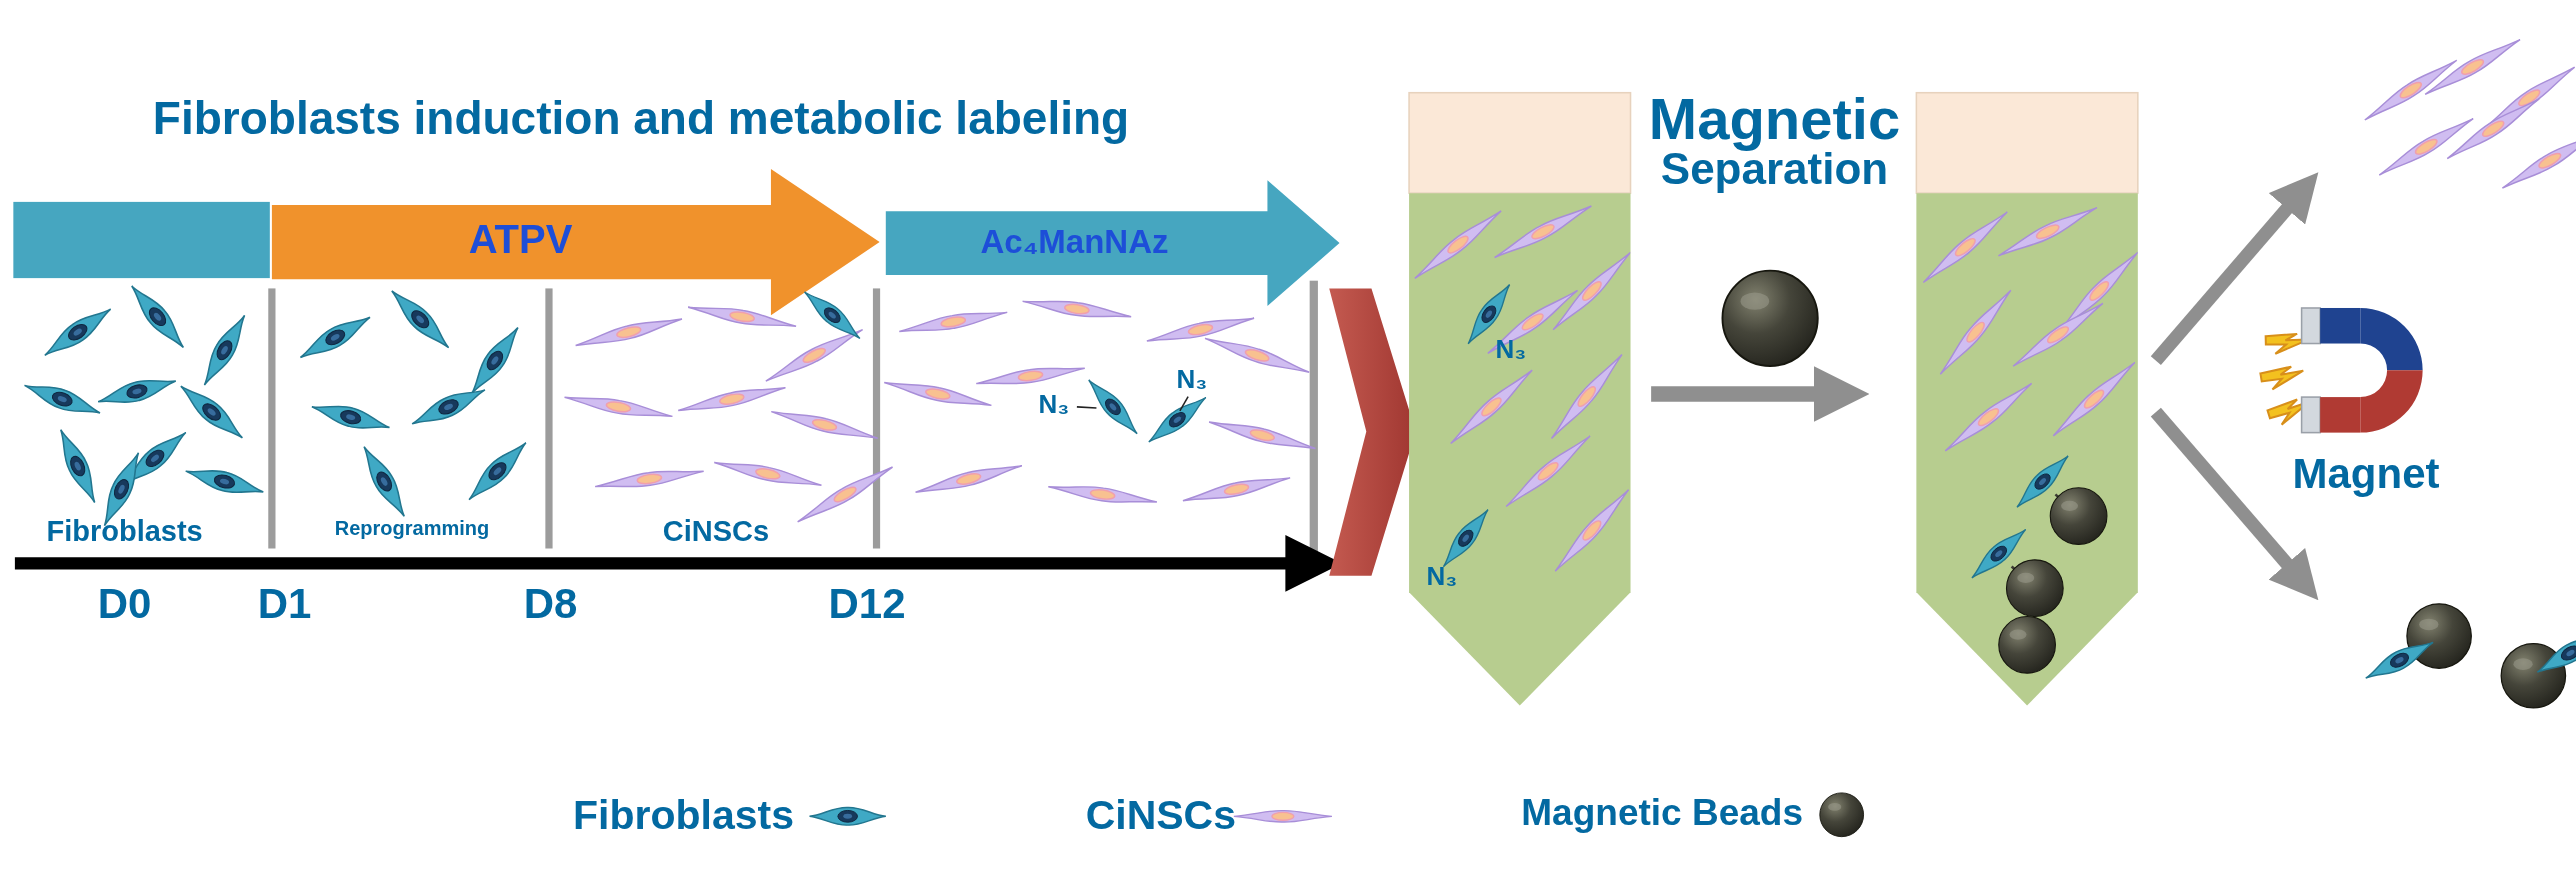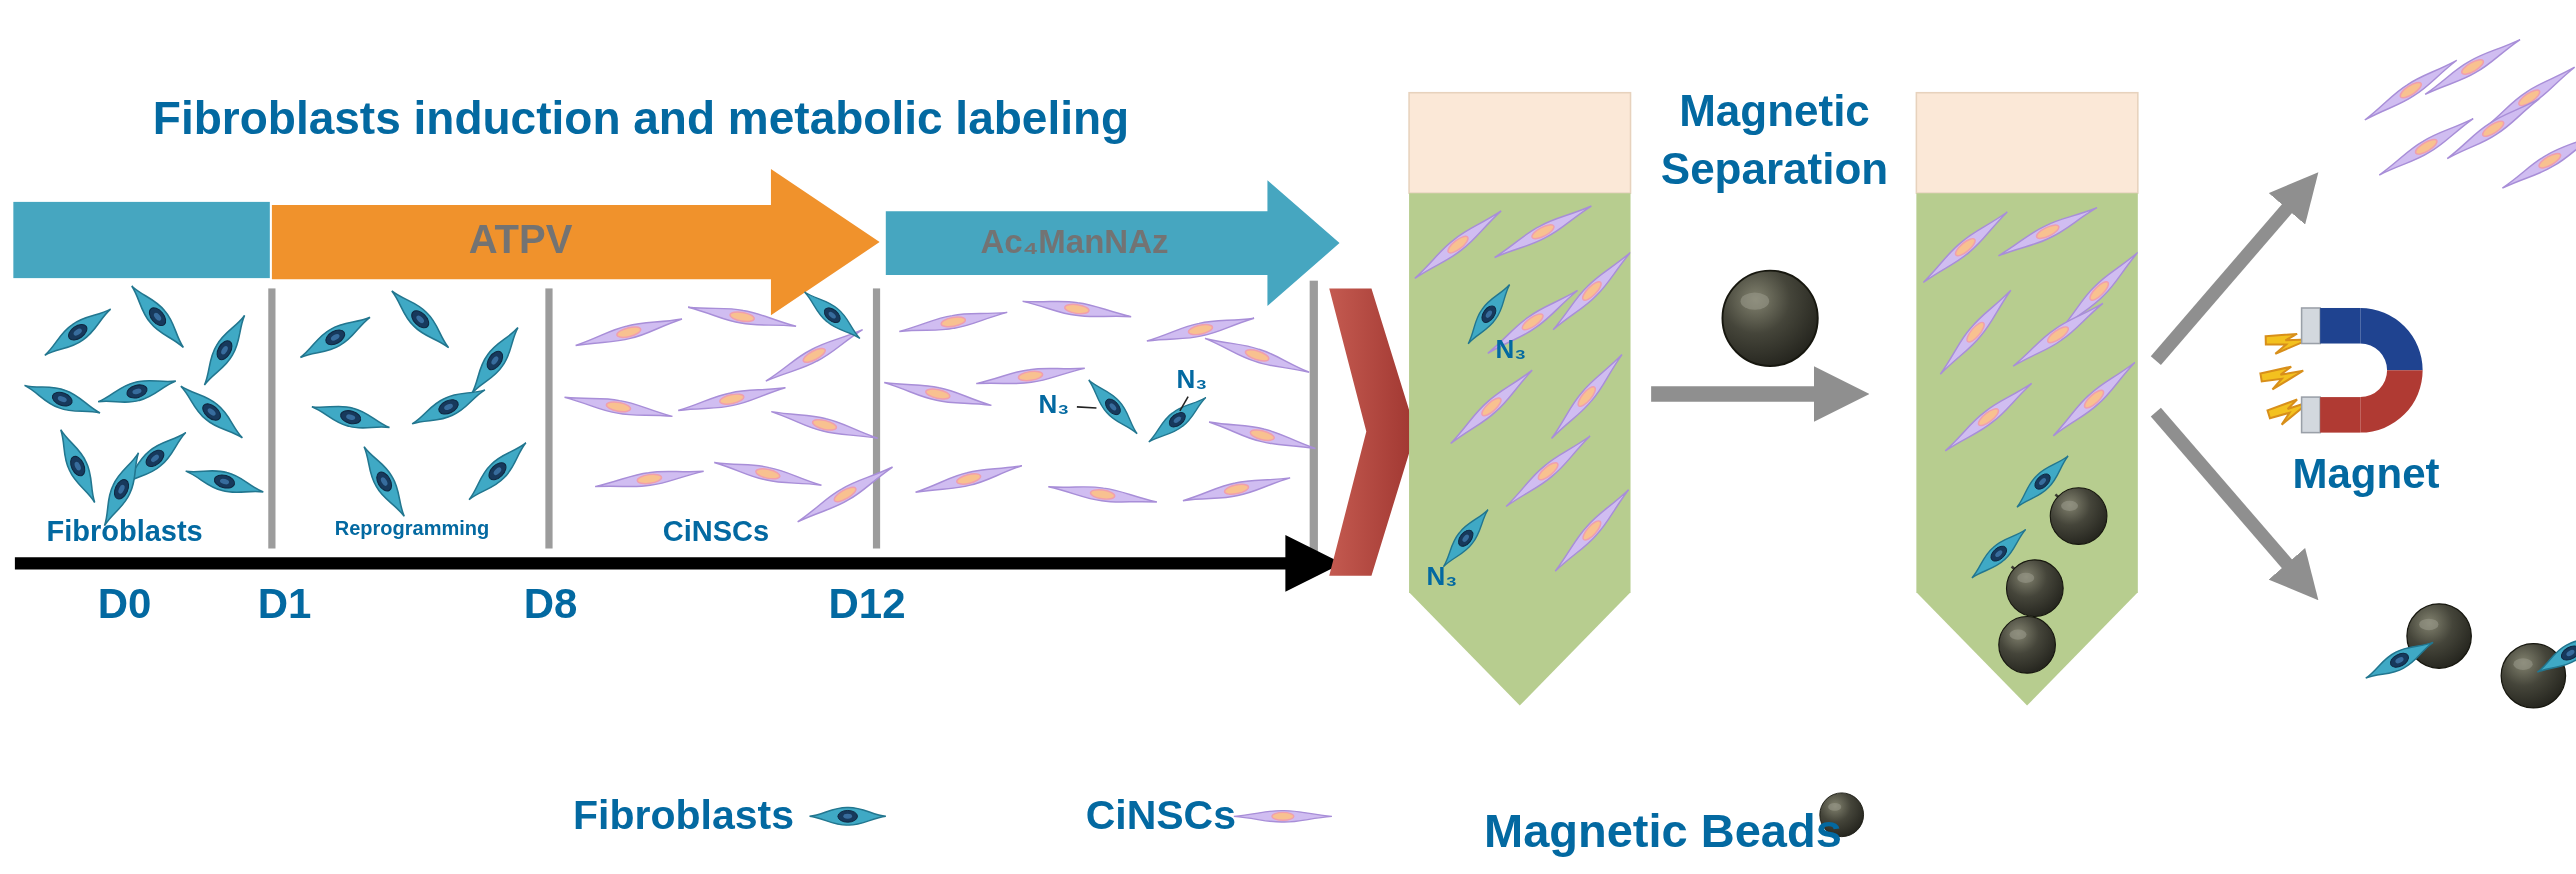--- a/index.html
+++ b/index.html
@@ -14,21 +14,21 @@
   #art { position: absolute; left: 0; top: 0; }
   .txt {
     position: absolute;
     font-weight: bold;
     color: #0369a1;
     text-align: center;
     white-space: nowrap;
     line-height: 1.1;
     z-index: 2;
   }
-  .txt.white { color: #737373; }
+  .txt.white { color: #1d4ed8; }
   .txt.right { text-align: right; }
 </style>
 </head>
 <body>
 
 <div id="canvas">
 
 <svg id="art" width="2608" height="874" viewBox="0 0 5062 1697">
   <defs>
     <radialGradient id="beadGrad" cx="0.35" cy="0.3" r="0.8">
@@ -236,23 +236,23 @@
 <div class="txt" style="left:73px; top:581px; width:103px; font-size:42px;">D0</div>
 <div class="txt" style="left:233px; top:581px; width:103px; font-size:42px;">D1</div>
 <div class="txt" style="left:499px; top:581px; width:103px; font-size:42px;">D8</div>
 <div class="txt" style="left:805px; top:581px; width:124px; font-size:42px;">D12</div>
 
 <div class="txt" style="left:1018px; top:390px; width:72px; font-size:26px;">N₃</div>
 <div class="txt" style="left:1156px; top:365px; width:72px; font-size:26px;">N₃</div>
 <div class="txt" style="left:1475px; top:335px; width:72px; font-size:26px;">N₃</div>
 <div class="txt" style="left:1406px; top:562px; width:72px; font-size:26px;">N₃</div>
 
-<div class="txt" style="left:1607px; top:87px; width:335px; font-size:44px;">Magnetic</div>
+<div class="txt" style="left:1607px; top:87px; width:335px; font-size:58px;">Magnetic</div>
 <div class="txt" style="left:1607px; top:145px; width:335px; font-size:44px;">Separation</div>
 
 <div class="txt" style="left:2263px; top:451px; width:206px; font-size:42px;">Magnet</div>
 
 <div class="txt right" style="left:526px; top:793px; width:268px; font-size:41px;">Fibroblasts</div>
 <div class="txt right" style="left:1051px; top:793px; width:185px; font-size:41px;">CiNSCs</div>
-<div class="txt right" style="left:1484px; top:793px; width:319px; font-size:47px;margin-top:12px;">Magnetic Beads</div>
+<div class="txt right" style="left:1484px; top:793px; width:319px; font-size:37px;">Magnetic Beads</div>
 
 </div>
 
 
 </body></html>

